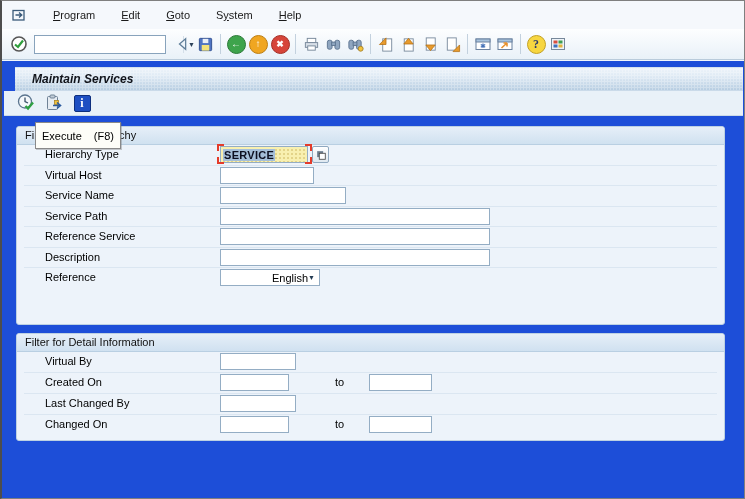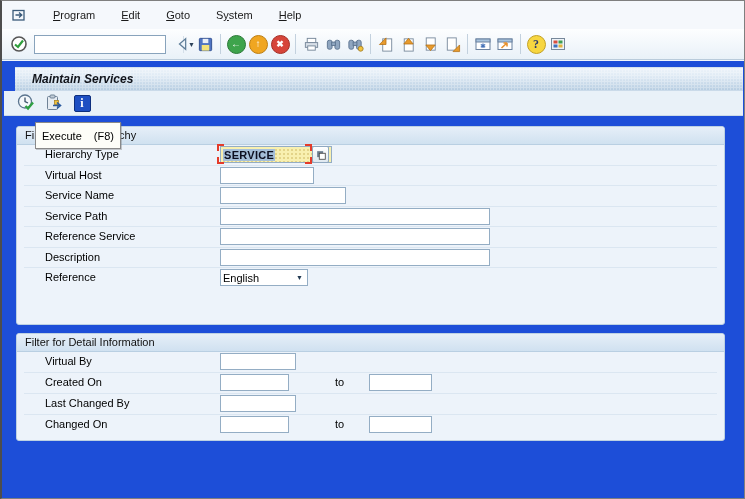--- a/index.html
+++ b/index.html
@@ -229,21 +229,21 @@
     <span class="abtn">
       <span class="info-ic">i</span>
     </span>
   </div>
 
   <div class="box box1">
     <div class="box-h">Filter for ICF Hierarchy</div>
 
     <div class="row">
       <span class="lbl">Hierarchy Type</span>
-      <div class="field f-main yellowfield" style="width:112px;">
+      <div class="field f-main yellowfield" style="width:88px;">
         <span class="selval">SERVICE</span>
       </div>
       <span class="mcbtn">
         <svg width="12" height="12" viewBox="0 0 14 14">
           <rect x="2.5" y="2.5" width="7" height="7" fill="#6e7f90"></rect>
           <rect x="5" y="5" width="7" height="7" fill="#fff" stroke="#4a4a4a"></rect>
         </svg>
       </span>
       <span class="selframe">
         <span class="tl"></span>
@@ -273,21 +273,21 @@
       <input class="field f-main" style="width: 270px;" value="">
     </div>
 
     <div class="row">
       <span class="lbl">Description</span>
       <input class="field f-main" style="width: 270px;" value="">
     </div>
 
     <div class="row" style="border-bottom:none;">
       <span class="lbl">Reference</span>
-      <div class="field f-main dd" style="width:88px;">
+      <div class="field f-main dd" style="width:100px;justify-content:flex-end;">
         <span style="padding-top:1px;">English</span>
         <span class="arr">▼</span>
       </div>
     </div>
   </div>
 
   <div class="tooltip">
     <span>Execute</span>
     <span>(F8)</span>
   </div>

